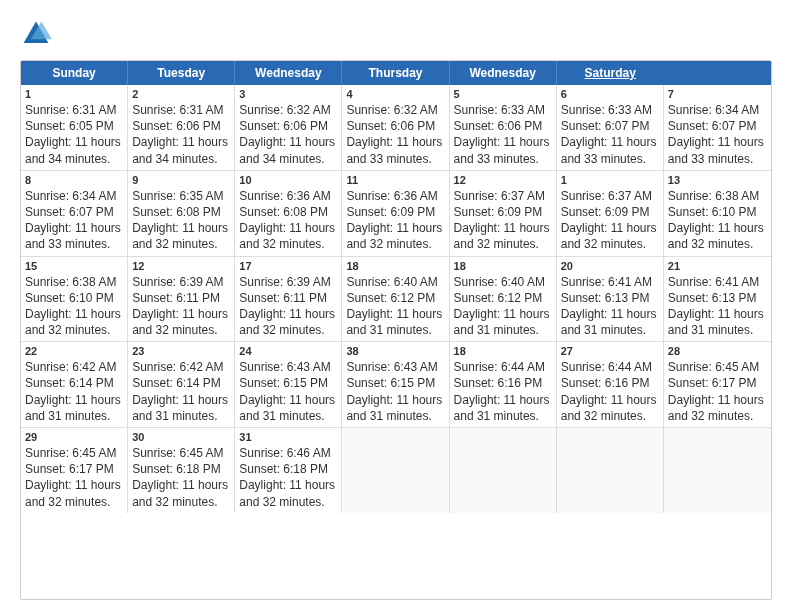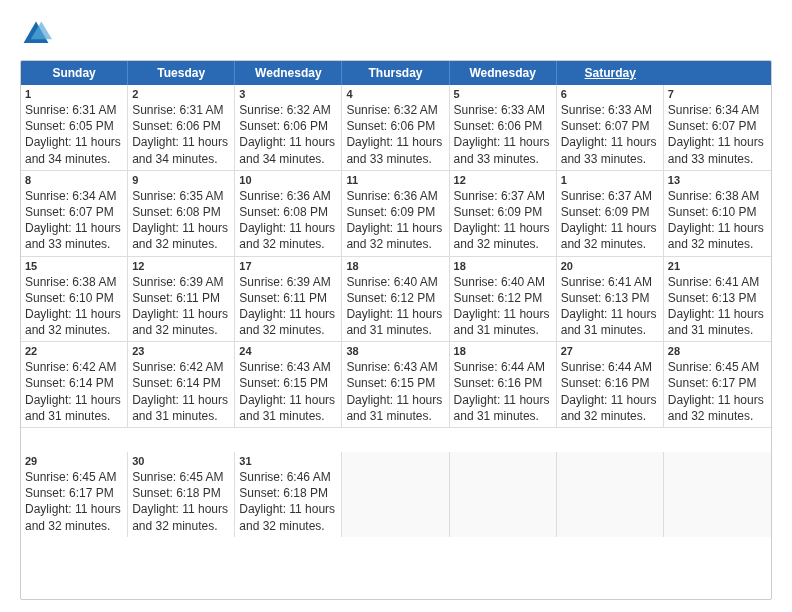--- a/index.html
+++ b/index.html
@@ -259,21 +259,21 @@
           </div>
           <div class="cal-cell">
             <span class="day-num">27</span>
             <div class="cell-text">Sunrise: 6:44 AM<br>Sunset: 6:16 PM<br>Daylight: 11 hours<br>and 32 minutes.</div>
           </div>
           <div class="cal-cell">
             <span class="day-num">28</span>
             <div class="cell-text">Sunrise: 6:45 AM<br>Sunset: 6:17 PM<br>Daylight: 11 hours<br>and 32 minutes.</div>
           </div>
         </div>
-        <div class="cal-row" style="min-height: 84px; margin-top: 24px;">
+        <div class="cal-row" style="min-height: 84px;">
           <div class="cal-cell">
             <span class="day-num">29</span>
             <div class="cell-text">Sunrise: 6:45 AM<br>Sunset: 6:17 PM<br>Daylight: 11 hours<br>and 32 minutes.</div>
           </div>
           <div class="cal-cell">
             <span class="day-num">30</span>
             <div class="cell-text">Sunrise: 6:45 AM<br>Sunset: 6:18 PM<br>Daylight: 11 hours<br>and 32 minutes.</div>
           </div>
           <div class="cal-cell">
             <span class="day-num">31</span>

